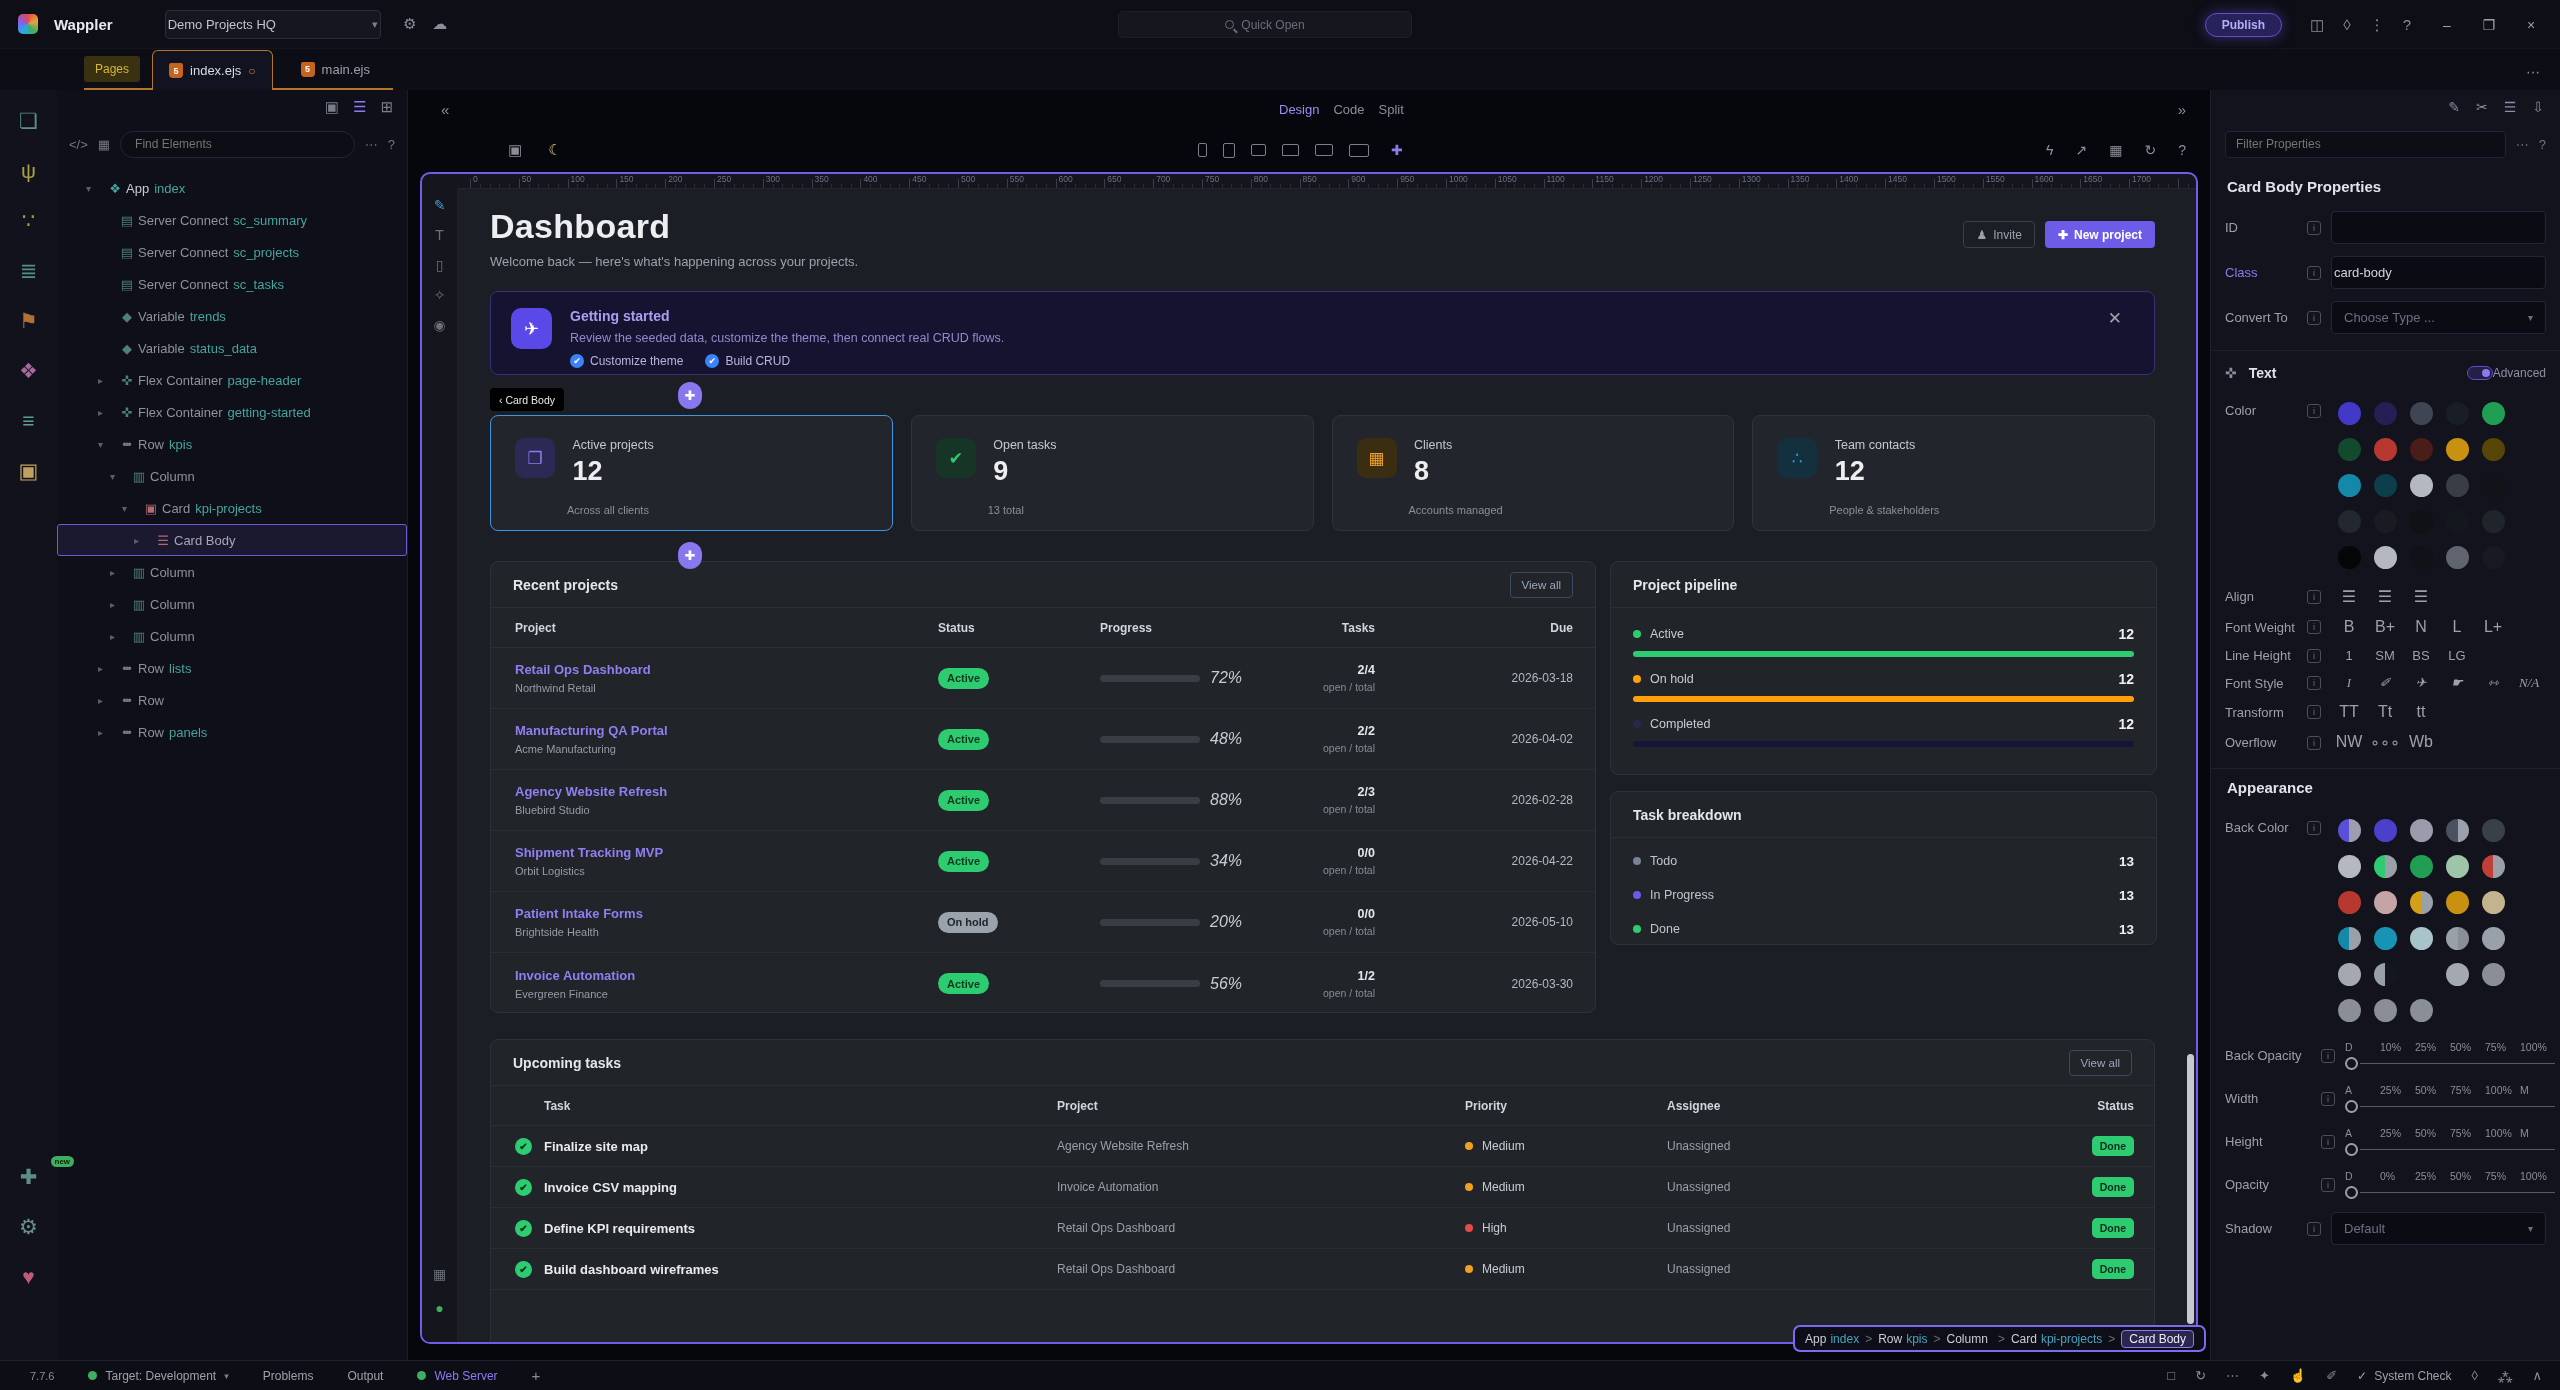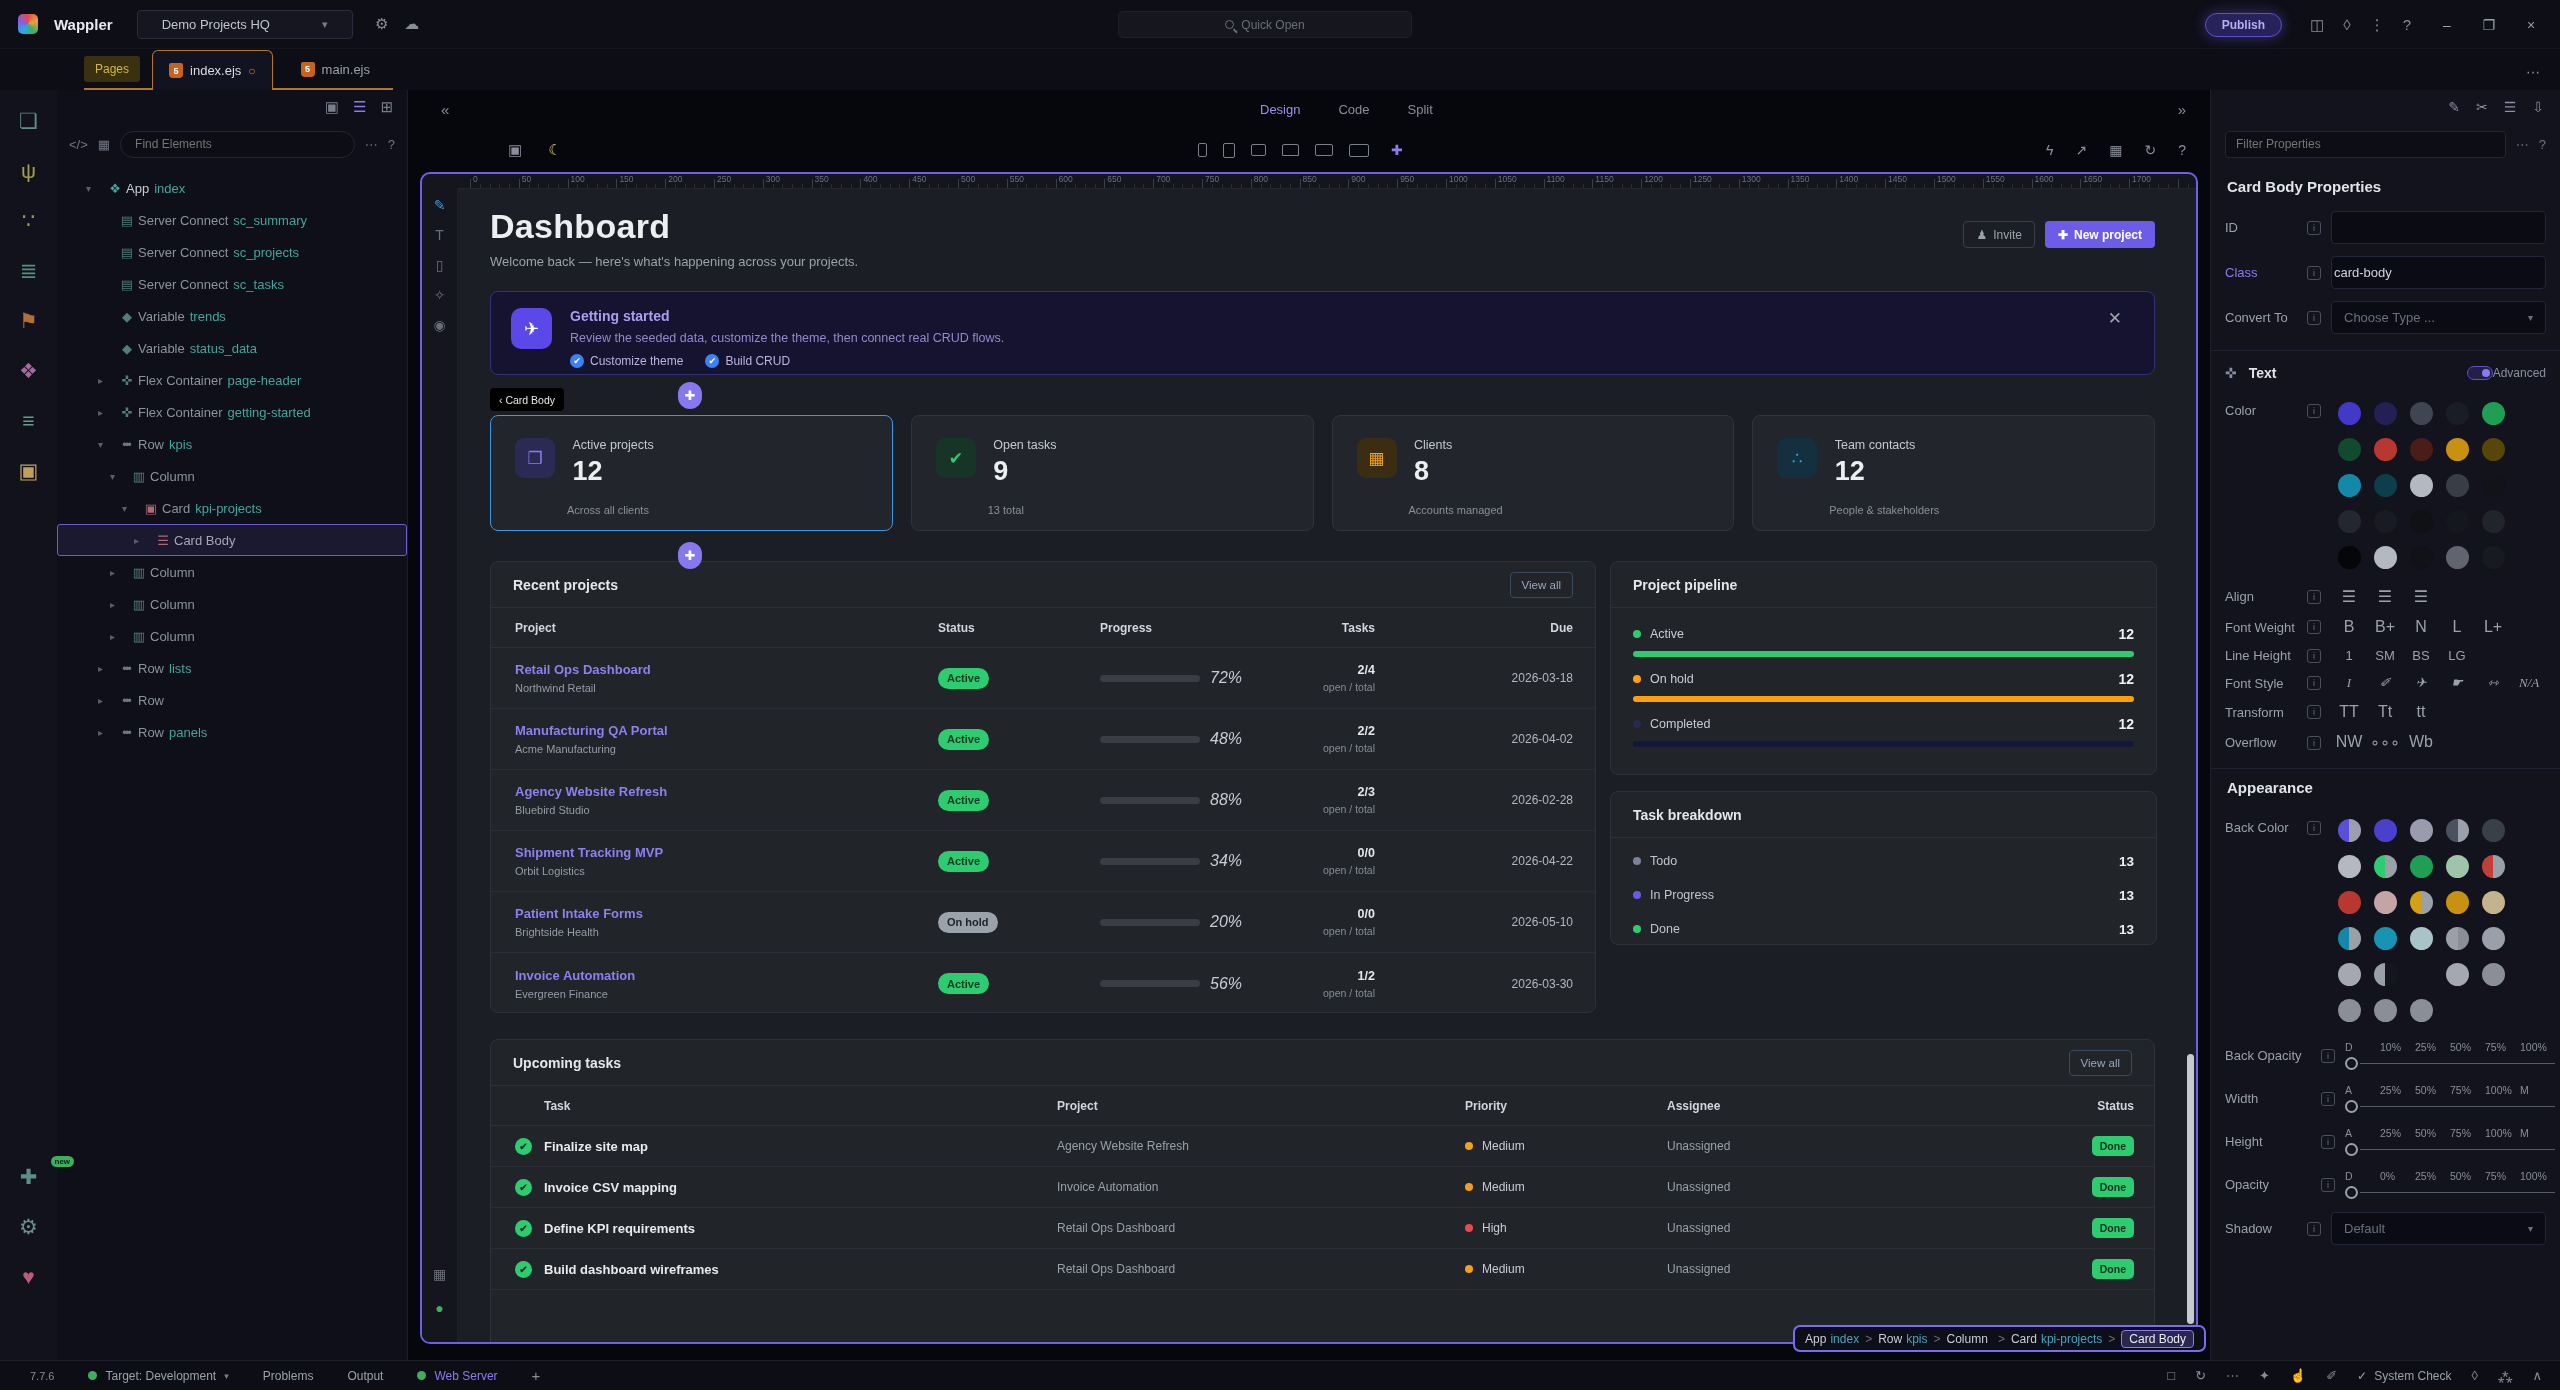--- a/index.html
+++ b/index.html
@@ -2,21 +2,21 @@
 <html><head>
 <meta charset="utf-8">
 <style>
   *{box-sizing:border-box;margin:0;padding:0;font-family:"Liberation Sans",sans-serif;}
   html,body{width:2560px;height:1390px;overflow:hidden;background:#0b0c13;color:#c8cdd4;}
   .ic{display:inline-flex;align-items:center;justify-content:center;font-style:normal;}
   
   .titlebar{height:49px;background:#0d0e16;display:flex;align-items:center;position:relative;border-bottom:1px solid #14151d;}
   .logo-badge{width:20px;height:20px;margin-left:18px;border-radius:5px;background:conic-gradient(#e24a4a,#e8a23a,#3fae5f,#2ba8e8,#8a5ae8,#e24a4a);}
   .logo-text{font-size:15px;font-weight:700;color:#e8eaee;margin-left:16px;}
-  .proj-select{margin-left:24px;width:216px;height:29px;border:1px solid #2b2d3c;border-radius:4px;background:#15161f;display:flex;align-items:center;padding:0 24px;font-size:13px;color:#c0c4cc;}
+  .proj-select{margin-left:52px;width:216px;height:29px;border:1px solid #2b2d3c;border-radius:4px;background:#15161f;display:flex;align-items:center;padding:0 2px;font-size:13px;color:#c0c4cc;}
   .proj-select .car{margin-left:auto;color:#7a7f8a;font-size:11px;}
   .tb-ic{color:#8a8e98;font-size:15px;width:30px;height:30px;}
   .quick-open{position:absolute;left:1118px;top:11px;width:294px;height:27px;background:#15161e;border:1px solid #1e2029;border-radius:5px;display:flex;align-items:center;justify-content:center;font-size:12px;color:#6a6f7a;gap:7px;}
   .mag{width:9px;height:9px;border:1.5px solid #6a6f7a;border-radius:50%;position:relative;display:inline-block;}
   .mag::after{content:"";position:absolute;width:5px;height:1.5px;background:#6a6f7a;transform:rotate(45deg);left:7px;top:9px;}
   .tb-right{position:absolute;right:0;top:0;height:49px;display:flex;align-items:center;gap:4px;padding-right:8px;}
   .publish{height:24px;padding:0 16px;border-radius:12px;border:1px solid #5b4fd0;background:#27235a;color:#b7aef8;font-size:12px;font-weight:600;box-shadow:0 0 14px rgba(110,92,232,.45);margin-right:16px;}
   .win-ic{width:42px;height:30px;color:#9aa0aa;font-size:14px;}
   
   .tabbar{height:41px;background:#0c0d15;display:flex;align-items:flex-end;position:relative;}
@@ -45,21 +45,21 @@
   .tree-row{height:32px;display:flex;align-items:center;font-size:13px;border:1px solid transparent;}
   .tree-row.selected{background:#1b1930;border-color:#6b5cd6;border-radius:3px;}
   .tr-exp{width:16px;color:#5a5f6a;font-size:10px;flex:0 0 16px;}
   .tr-ic{width:24px;font-size:13px;flex:0 0 24px;letter-spacing:-2px;}
   .tr-label{color:#8b929c;white-space:nowrap;}
   .tr-name{color:#45a59b;margin-left:5px;white-space:nowrap;}
   
   .canvas{flex:1;background:#06070c;position:relative;display:flex;flex-direction:column;}
   .cv-row1{height:38px;display:flex;align-items:center;position:relative;color:#8a8e98;}
   .cv-row1 .back{margin-left:33px;font-size:15px;}
-  .cv-modes{position:absolute;left:852px;display:flex;gap:38px;font-size:13px;}
+  .cv-modes{position:absolute;left:871px;display:flex;gap:14px;font-size:13px;}
   .cv-mode{color:#8a8e98;}
   .cv-mode.active{color:#9a8ff0;}
   .cv-row1 .fwd{position:absolute;right:24px;font-size:15px;}
   .cv-row2{height:44px;display:flex;align-items:center;position:relative;color:#8a8e98;}
   .cv-row2 .cam{margin-left:100px;font-size:15px;}
   .cv-row2 .moon{margin-left:26px;font-size:15px;color:#d4c16a;}
   .devices{position:absolute;left:790px;display:flex;align-items:center;gap:16px;}
   .dev{border:1.5px solid #7a7f8a;border-radius:2px;display:inline-block;}
   .d1{width:9px;height:14px;} .d2{width:12px;height:15px;} .d3{width:15px;height:12px;} .d4{width:17px;height:12px;border-radius:2px 2px 0 0;} .d5{width:18px;height:12px;} .d6{width:20px;height:13px;}
   .dev-move{color:#8a7cf0;font-size:14px;margin-left:6px;}

